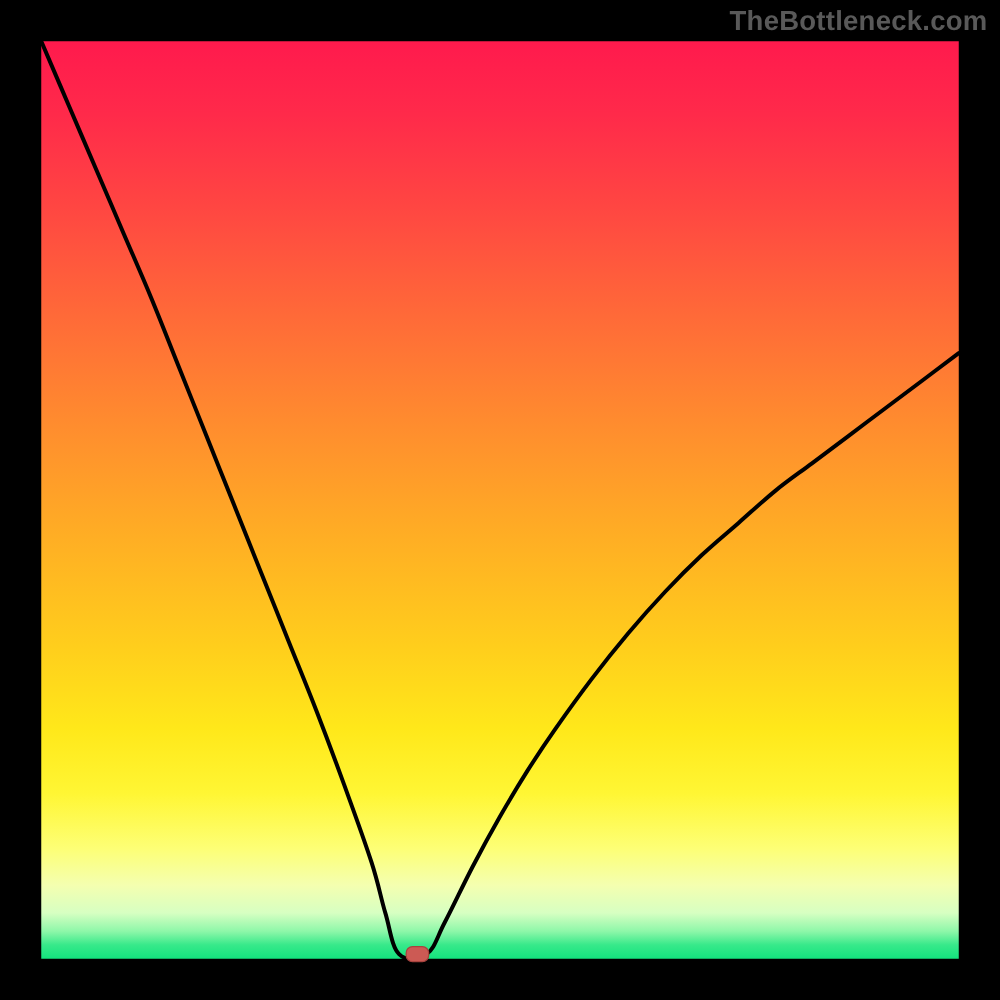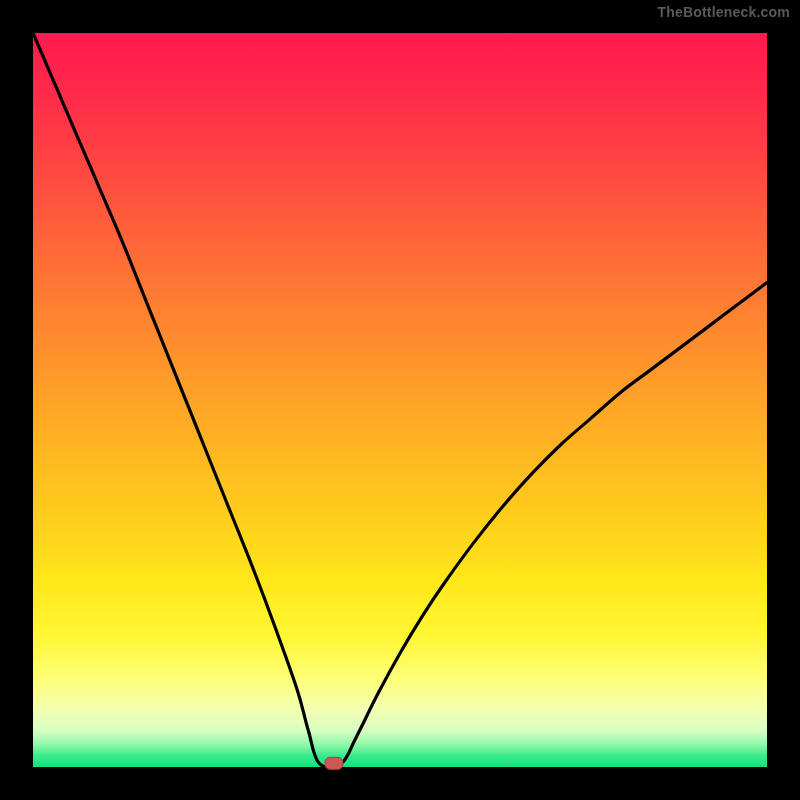--- a/index.html
+++ b/index.html
@@ -42,21 +42,21 @@
       #8ef7a9 97%,
       #37e98a 98.5%,
       #14e27e 100%
     );
   }
   .watermark {
     position: absolute;
     top: 4px;
     right: 10px;
     color: #595959;
-    font-size: 14px;
+    font-size: 22px;
     font-weight: bold;
     letter-spacing: 0.2px;
     user-select: none;
   }
   svg.curve {
     position: absolute;
     left: 0;
     top: 0;
     width: 734px;
     height: 734px;

